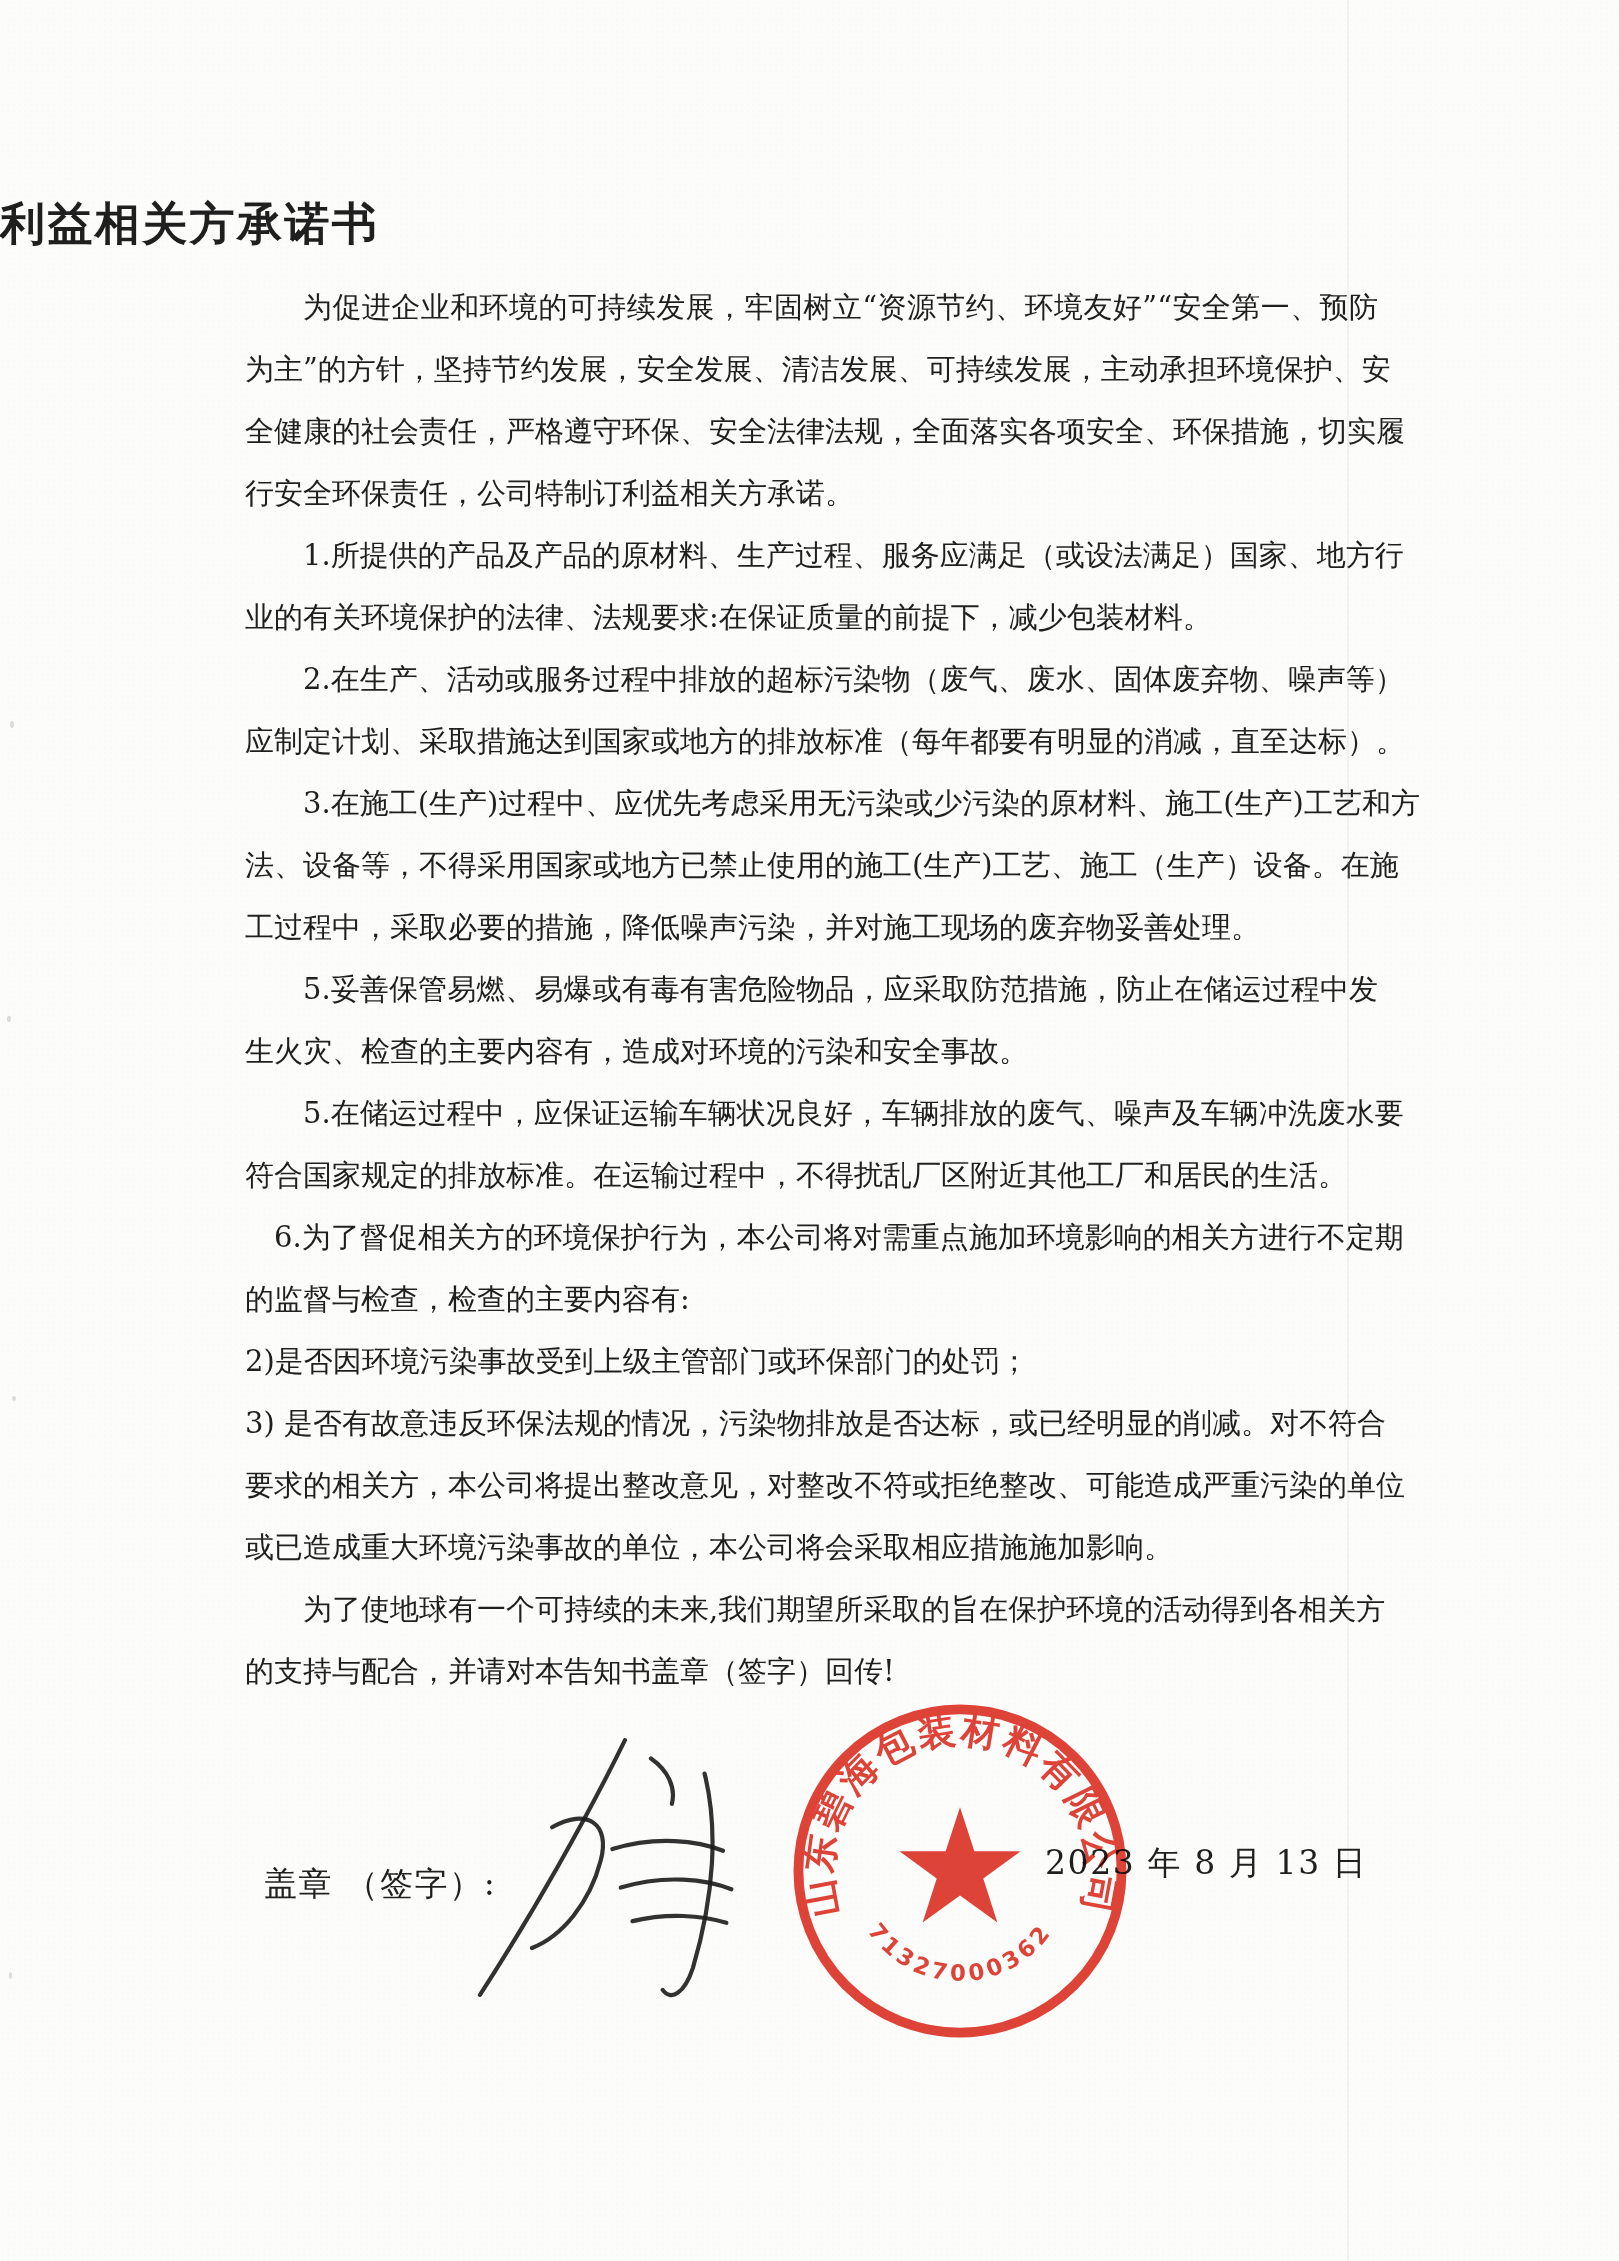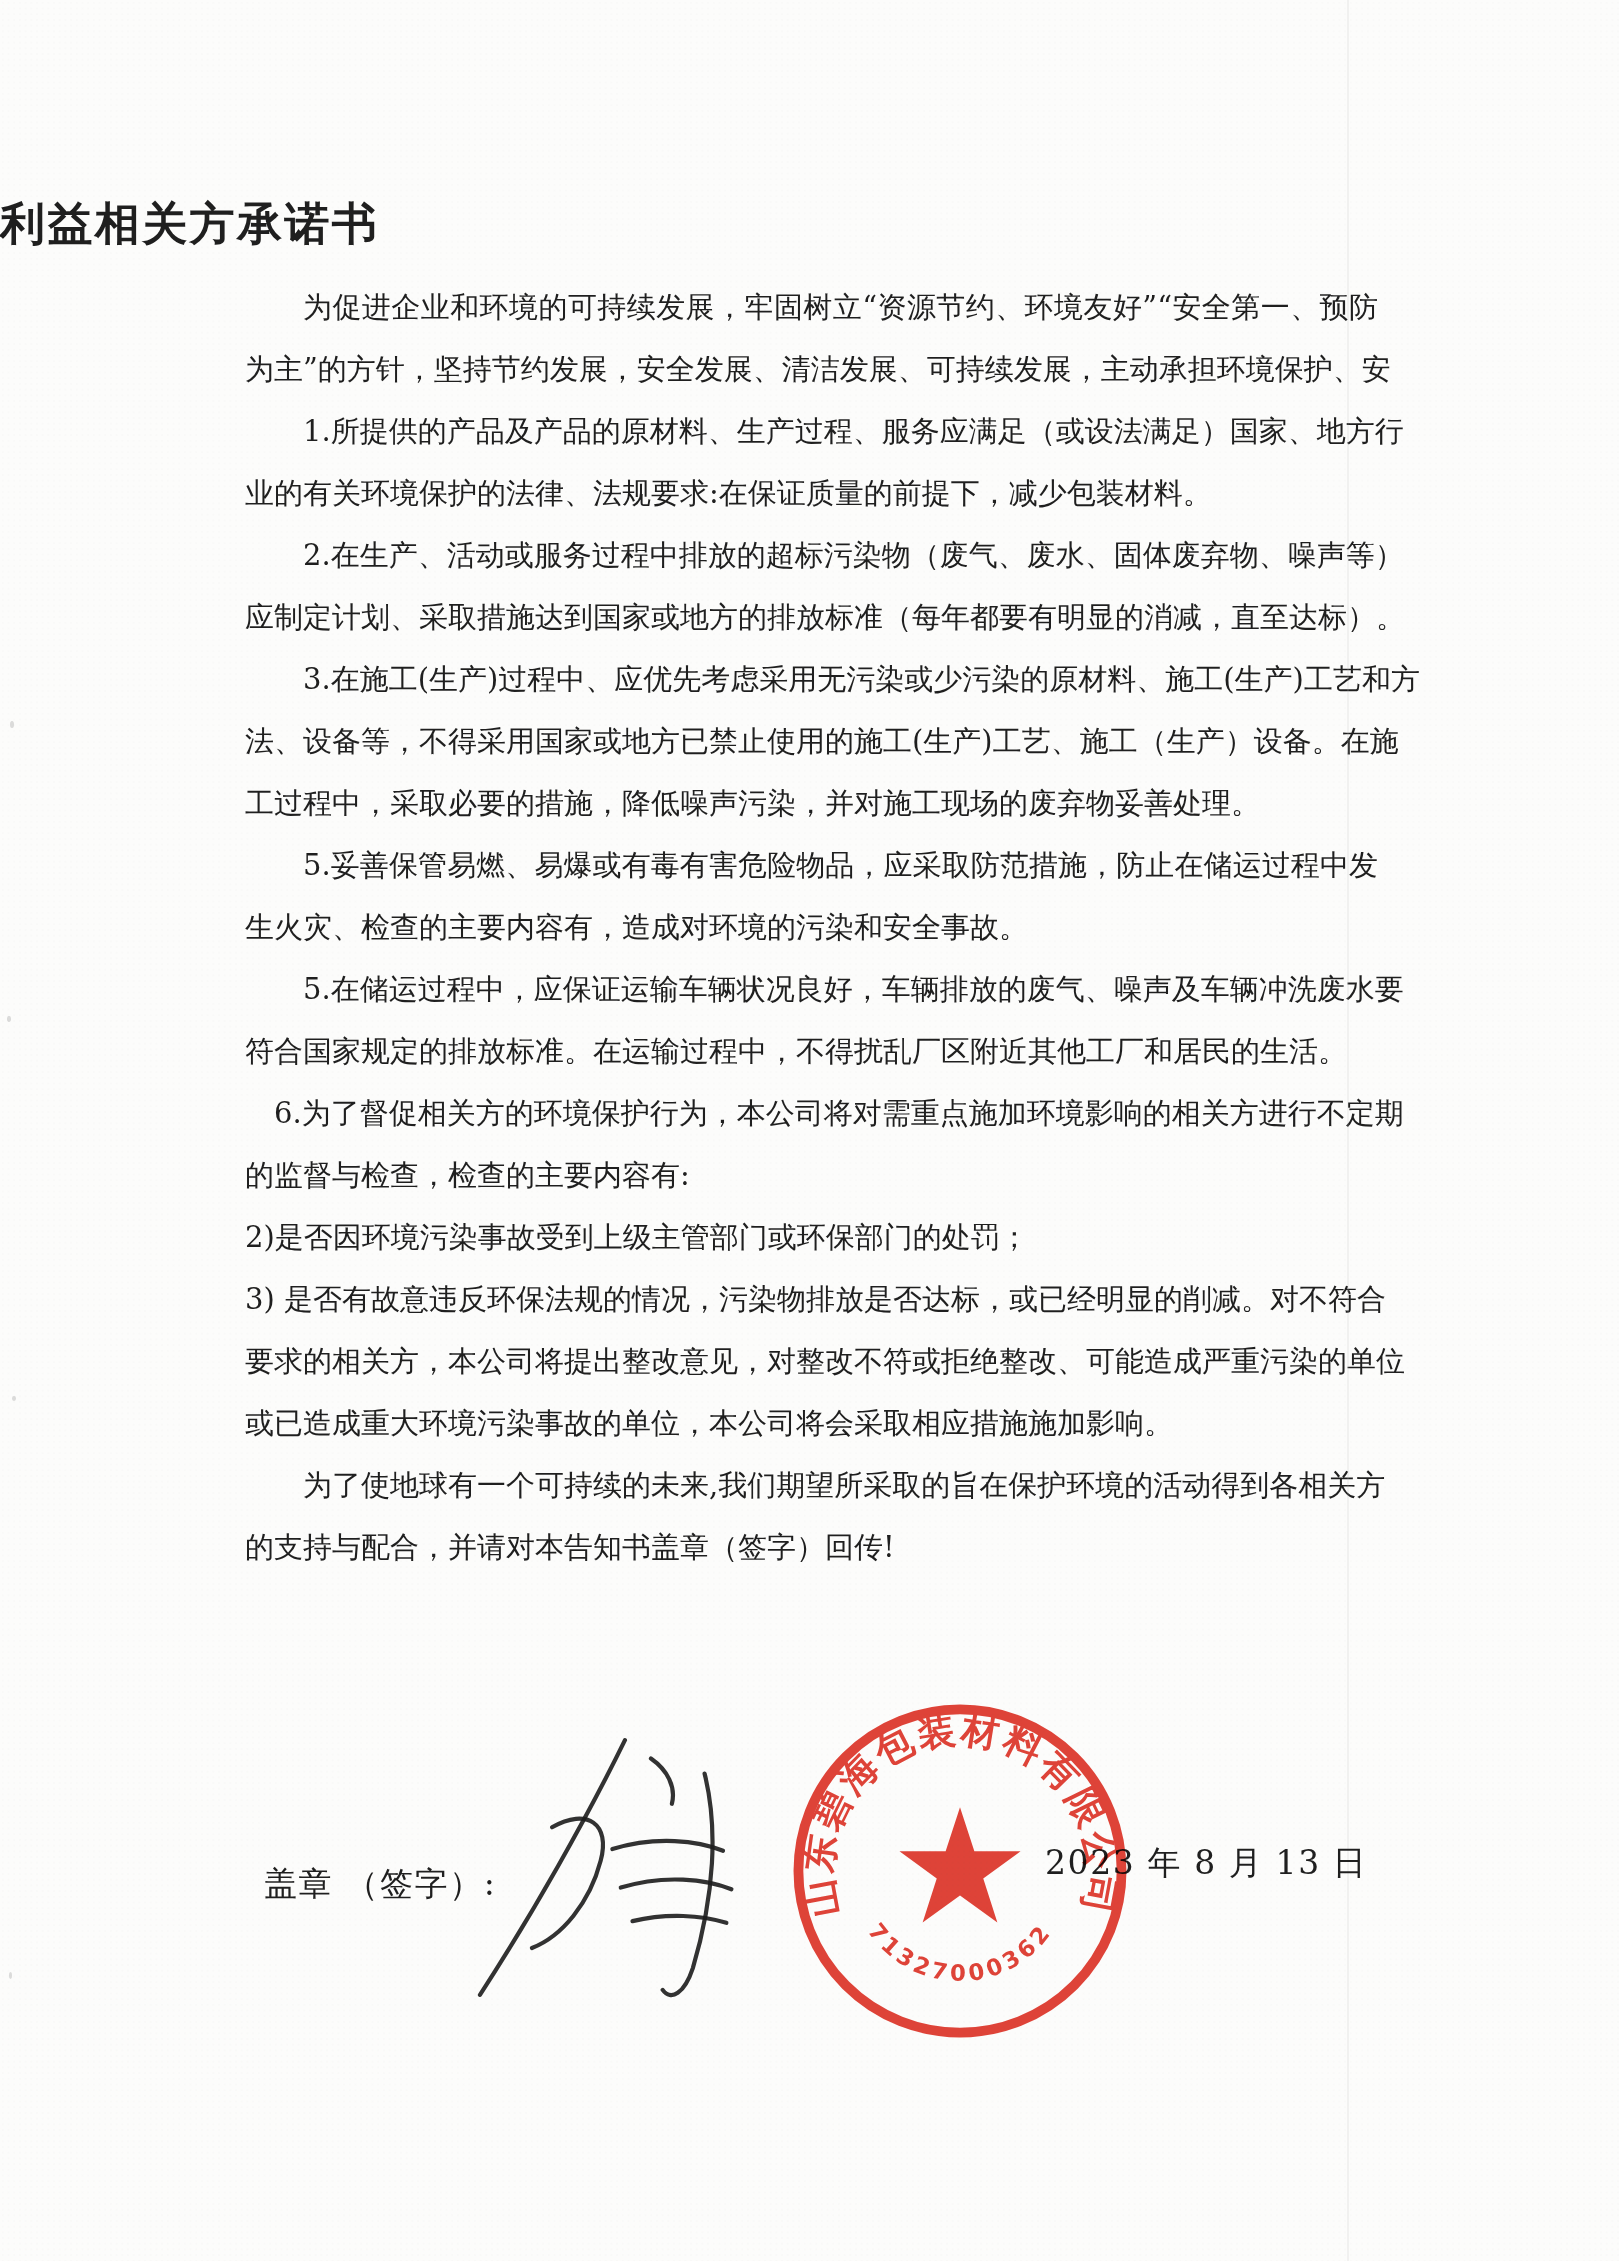--- a/index.html
+++ b/index.html
@@ -124,20 +124,22 @@
 </head>
 <body>
 
 <div class="page">
 
   <h1 class="doc-title">利益相关方承诺书</h1>
 
   <div class="doc-body">
       <div class="line ind2">为促进企业和环境的可持续发展，牢固树立“资源节约、环境友好”“安全第一、预防</div>
       <div class="line ind0">为主”的方针，坚持节约发展，安全发展、清洁发展、可持续发展，主动承担环境保护、安</div>
+      <div class="line ind0">全健康的社会责任，严格遵守环保、安全法律法规，全面落实各项安全、环保措施，切实履</div>
+      <div class="line ind0 end">行安全环保责任，公司特制订利益相关方承诺。</div>
       <div class="line ind2">1.所提供的产品及产品的原材料、生产过程、服务应满足（或设法满足）国家、地方行</div>
       <div class="line ind0 end">业的有关环境保护的法律、法规要求:在保证质量的前提下，减少包装材料。</div>
       <div class="line ind2">2.在生产、活动或服务过程中排放的超标污染物（废气、废水、固体废弃物、噪声等）</div>
       <div class="line ind0 end">应制定计划、采取措施达到国家或地方的排放标准（每年都要有明显的消减，直至达标）。</div>
       <div class="line ind2">3.在施工(生产)过程中、应优先考虑采用无污染或少污染的原材料、施工(生产)工艺和方</div>
       <div class="line ind0">法、设备等，不得采用国家或地方已禁止使用的施工(生产)工艺、施工（生产）设备。在施</div>
       <div class="line ind0 end">工过程中，采取必要的措施，降低噪声污染，并对施工现场的废弃物妥善处理。</div>
       <div class="line ind2">5.妥善保管易燃、易爆或有毒有害危险物品，应采取防范措施，防止在储运过程中发</div>
       <div class="line ind0 end">生火灾、检查的主要内容有，造成对环境的污染和安全事故。</div>
       <div class="line ind2">5.在储运过程中，应保证运输车辆状况良好，车辆排放的废气、噪声及车辆冲洗废水要</div>

